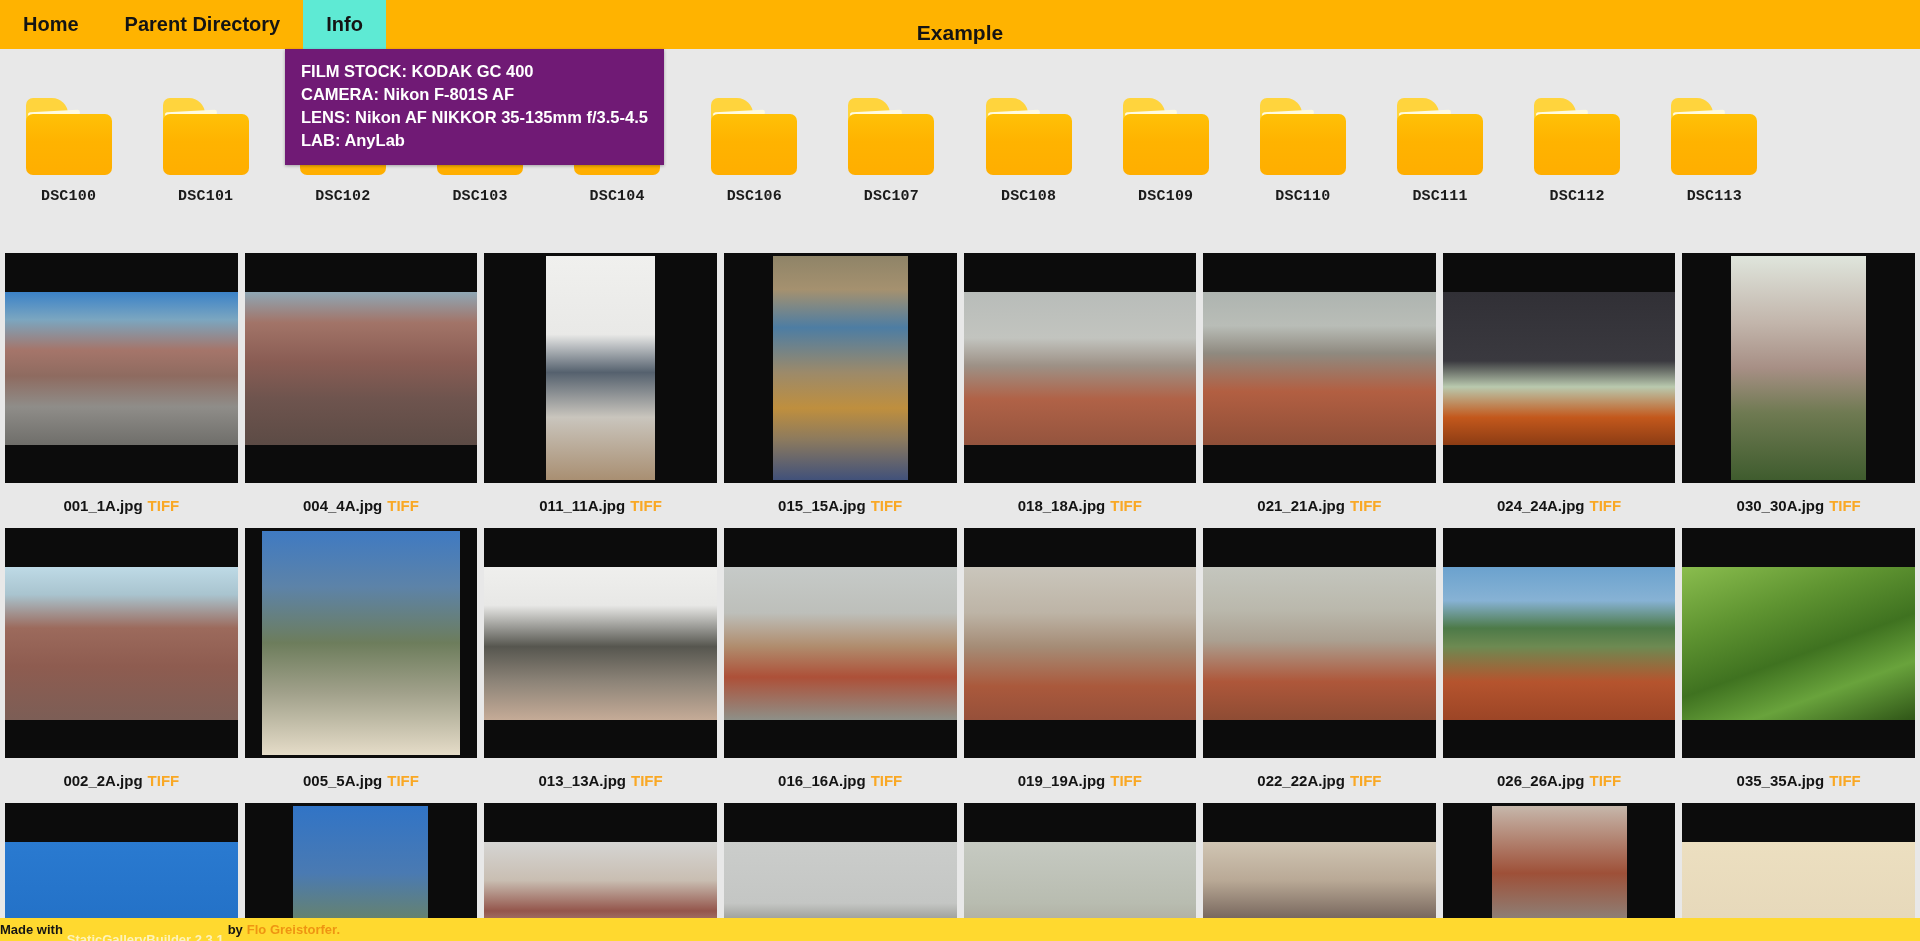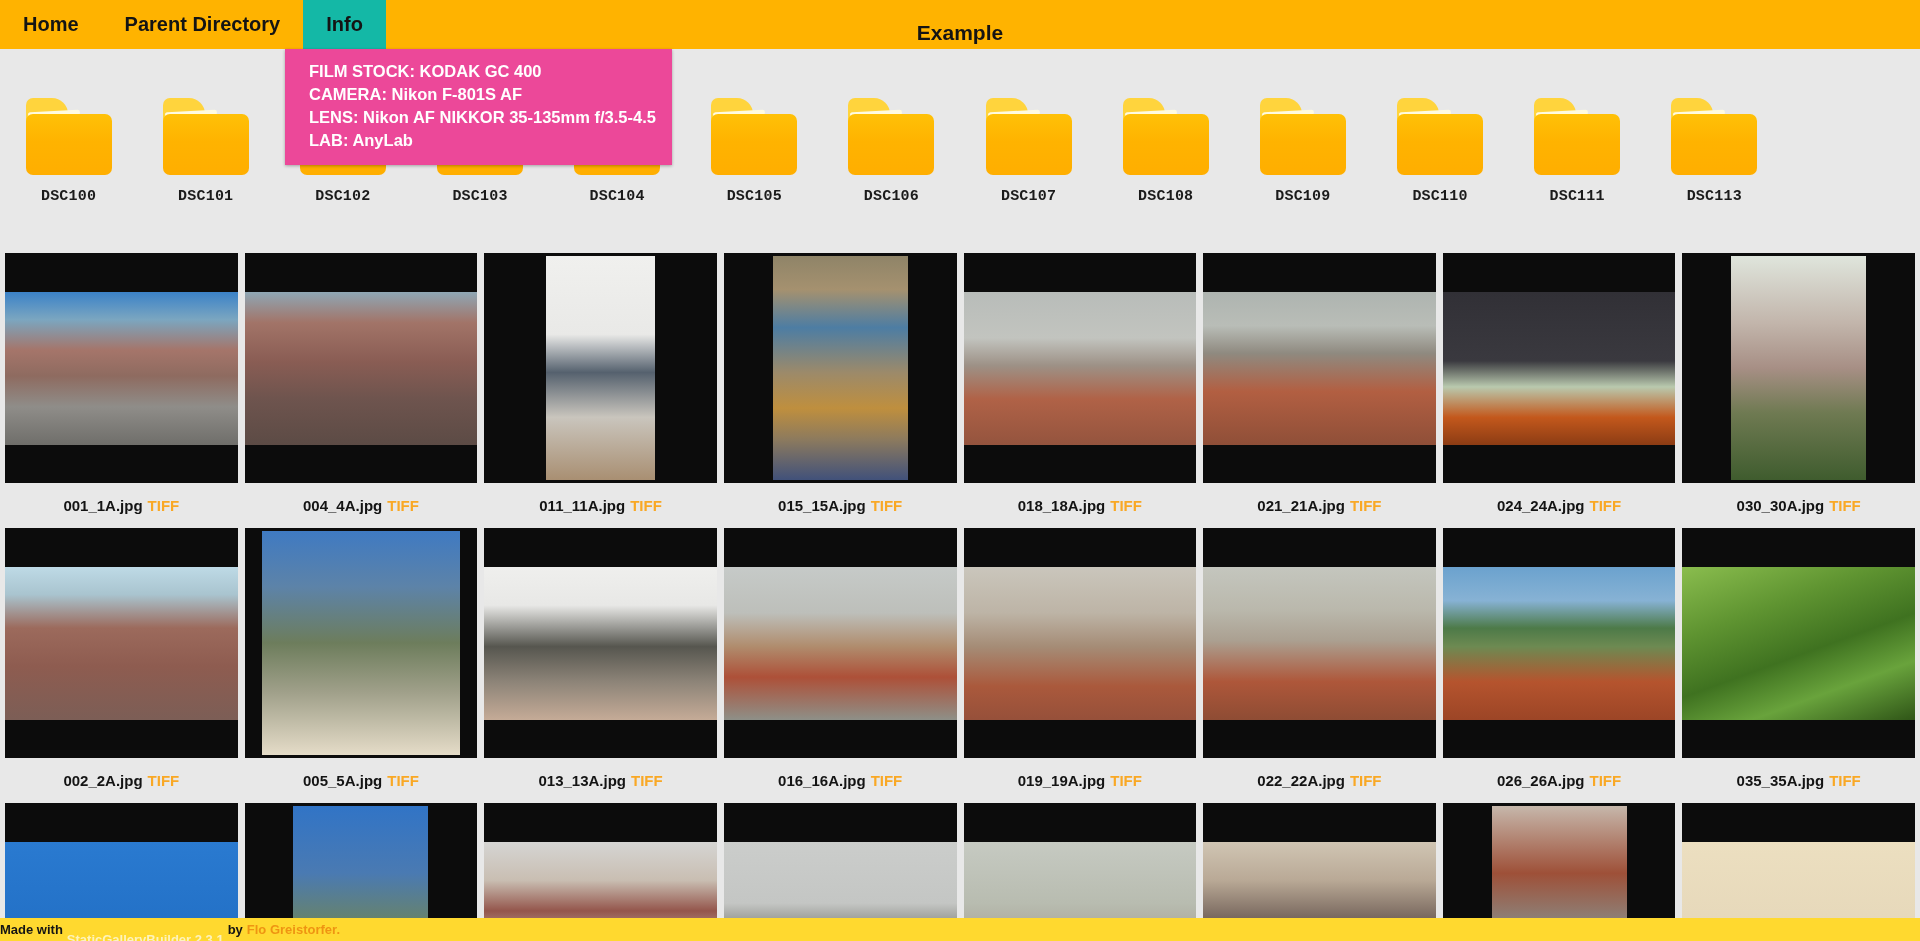--- a/index.html
+++ b/index.html
@@ -12,31 +12,31 @@
   nav{
     position:relative;height:49px;background:#ffb300;
     display:flex;align-items:stretch;
   }
   .nav-left{display:flex;align-items:stretch;}
   .nav-item{
     display:flex;align-items:center;padding:0 23px;
     font-size:20px;font-weight:800;color:#141414;cursor:pointer;
     text-decoration:none;white-space:nowrap;
   }
-  .nav-item.active{background:#14b8a6;}
+  .nav-item.active{background:#5eead4;}
   .nav-title{
     position:absolute;left:0;right:0;top:0;height:49px;
     display:flex;align-items:center;justify-content:center;
     font-size:21px;font-weight:800;color:#141414;pointer-events:none;margin-top:8px;
   }
   
   .tooltip{
     position:absolute;left:285px;top:49px;z-index:40;
-    background:#ec4899;color:#ffffff;
-    padding:11px 16px 13px 24px;
+    background:#701a75;color:#ffffff;
+    padding:11px 16px 13px 16px;
     font-size:16.5px;font-weight:600;line-height:23px;
     box-shadow:0 1px 3px rgba(0,0,0,.3);
     white-space:nowrap;
   }
   
   .folders{
     display:grid;grid-template-columns:repeat(14,1fr);
     padding-top:49px;
   }
   .folder-cell{text-align:center;cursor:pointer;}
@@ -154,28 +154,20 @@
         <div class="body"></div>
       </div>
       <div class="folder-label">DSC104</div>
     </div>
     <div class="folder-cell">
       <div class="folder-icon">
         <div class="tab"></div>
         <div class="tab-hi"></div>
         <div class="body"></div>
       </div>
-      <div class="folder-label">DSC105</div>
-    </div>
-    <div class="folder-cell">
-      <div class="folder-icon">
-        <div class="tab"></div>
-        <div class="tab-hi"></div>
-        <div class="body"></div>
-      </div>
       <div class="folder-label">DSC106</div>
     </div>
     <div class="folder-cell">
       <div class="folder-icon">
         <div class="tab"></div>
         <div class="tab-hi"></div>
         <div class="body"></div>
       </div>
       <div class="folder-label">DSC107</div>
     </div>
@@ -203,20 +195,28 @@
       </div>
       <div class="folder-label">DSC110</div>
     </div>
     <div class="folder-cell">
       <div class="folder-icon">
         <div class="tab"></div>
         <div class="tab-hi"></div>
         <div class="body"></div>
       </div>
       <div class="folder-label">DSC111</div>
+    </div>
+    <div class="folder-cell">
+      <div class="folder-icon">
+        <div class="tab"></div>
+        <div class="tab-hi"></div>
+        <div class="body"></div>
+      </div>
+      <div class="folder-label">DSC112</div>
     </div>
     <div class="folder-cell">
       <div class="folder-icon">
         <div class="tab"></div>
         <div class="tab-hi"></div>
         <div class="body"></div>
       </div>
       <div class="folder-label">DSC113</div>
     </div>
   </div>

